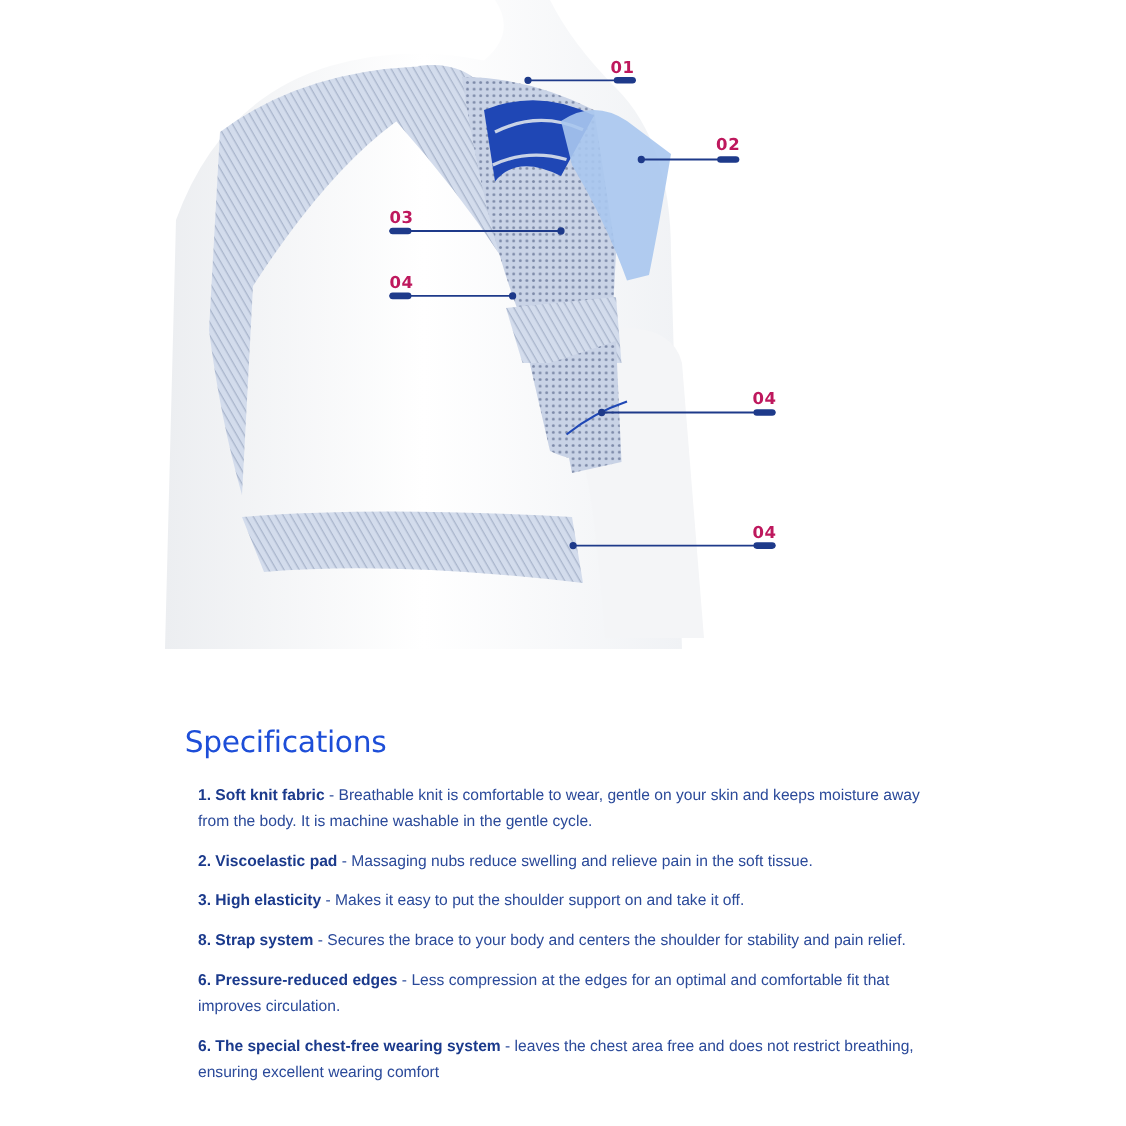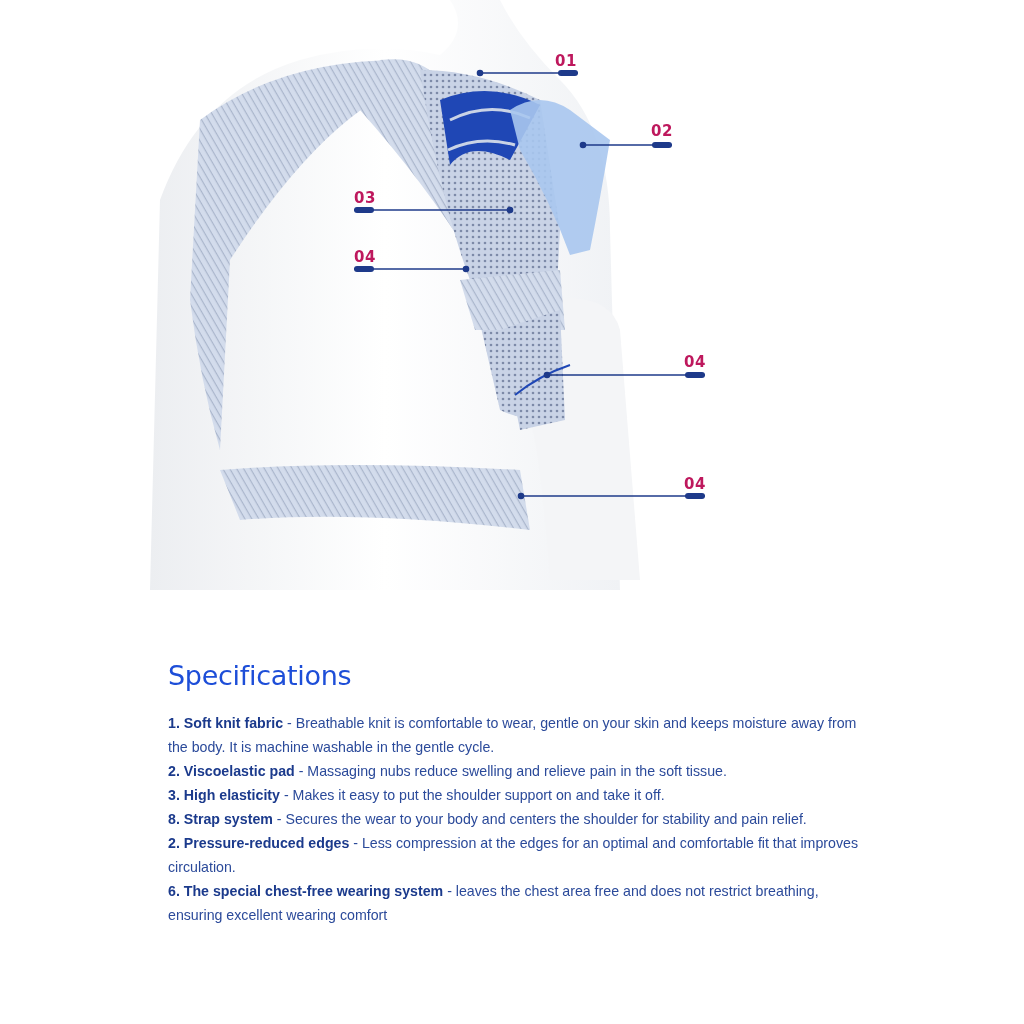--- a/index.html
+++ b/index.html
@@ -2,21 +2,21 @@
 <html><head>
 <meta charset="utf-8">
 <style>
   html, body { margin:0; padding:0; background:#ffffff; }
   body { width:1024px; height:1024px; position:relative; overflow:hidden; font-family:"Liberation Sans", sans-serif; }
   .figure { position:absolute; left:140px; top:0; width:600px; height:590px; }
   .figure svg { position:absolute; left:0; top:0; }
   .callout { position:absolute; font-family:"DejaVu Sans", sans-serif; font-weight:bold; font-size:15px; color:#be185d; letter-spacing:0.5px; }
   .spec { position:absolute; left:168px; top:660px; width:700px; color:#1e3f8f; }
   .spec h2 { margin:0 0 20px 0; font-weight:normal; font-size:27px; color:#1d4ed8; font-family:"DejaVu Sans", sans-serif; letter-spacing:-0.3px; }
-  .spec p { margin:0; font-size:14.2px; line-height:24px; color:#2b4a9a; font-family:"Liberation Sans", sans-serif; }
+  .spec p { margin:12px; font-size:14.2px; line-height:24px; color:#2b4a9a; font-family:"Liberation Sans", sans-serif; }
   .spec p b { color:#1b3a8c; }
 </style>
 </head>
 <body>
 
 <div class="figure">
   <svg width="600" height="590" viewBox="0 0 600 590">
     <defs>
       <linearGradient id="bodyg" x1="0" x2="1">
         <stop offset="0" stop-color="#eceef1"></stop>
@@ -83,16 +83,16 @@
 <div class="callout" style="left:354px;top:189px">03</div>
 <div class="callout" style="left:354px;top:248px">04</div>
 <div class="callout" style="left:684px;top:353px">04</div>
 <div class="callout" style="left:684px;top:475px">04</div>
 
 <div class="spec">
   <h2>Specifications</h2>
   <p><b>1. Soft knit fabric</b><span> - Breathable knit is comfortable to wear, gentle on your skin and keeps moisture away from the body. It is machine washable in the gentle cycle.</span></p>
   <p><b>2. Viscoelastic pad</b><span> - Massaging nubs reduce swelling and relieve pain in the soft tissue.</span></p>
   <p><b>3. High elasticity</b><span> - Makes it easy to put the shoulder support on and take it off.</span></p>
-  <p><b>8. Strap system</b><span> - Secures the wear to your body and centers the shoulder for stability and pain relief.</span></p>
-  <p><b>2. Pressure-reduced edges</b><span> - Less compression at the edges for an optimal and comfortable fit that improves circulation.</span></p>
+  <p><b>8. Strap system</b><span> - Secures the brace to your body and centers the shoulder for stability and pain relief.</span></p>
+  <p><b>6. Pressure-reduced edges</b><span> - Less compression at the edges for an optimal and comfortable fit that improves circulation.</span></p>
   <p><b>6. The special chest-free wearing system</b><span> - leaves the chest area free and does not restrict breathing, ensuring excellent wearing comfort</span></p>
 </div>
 
 </body></html>

